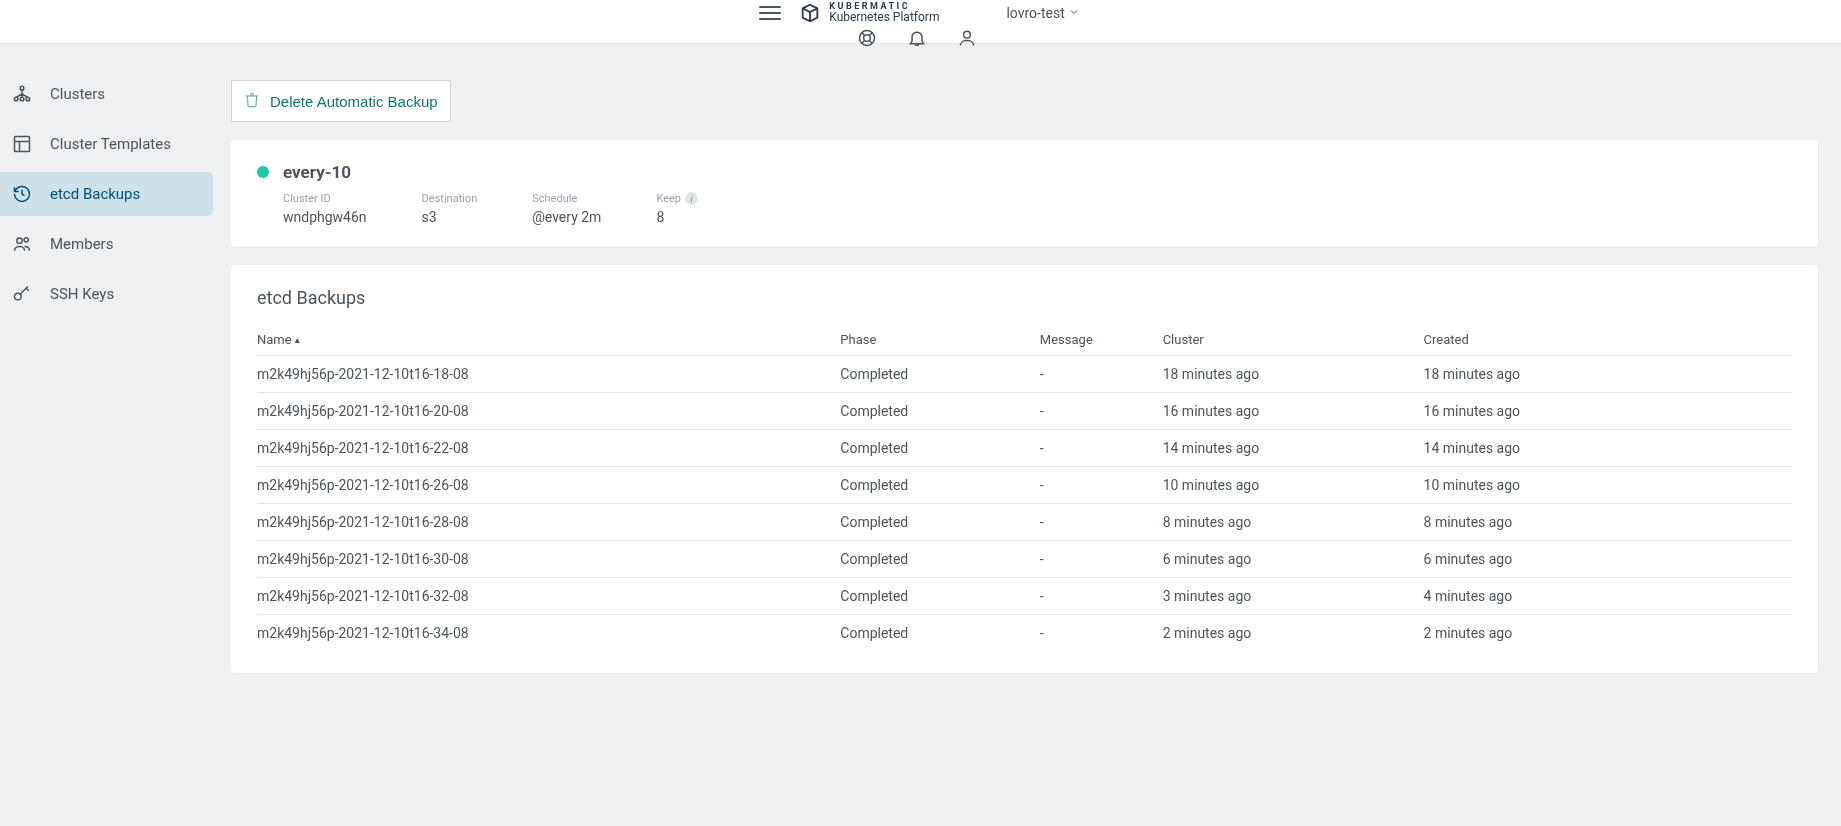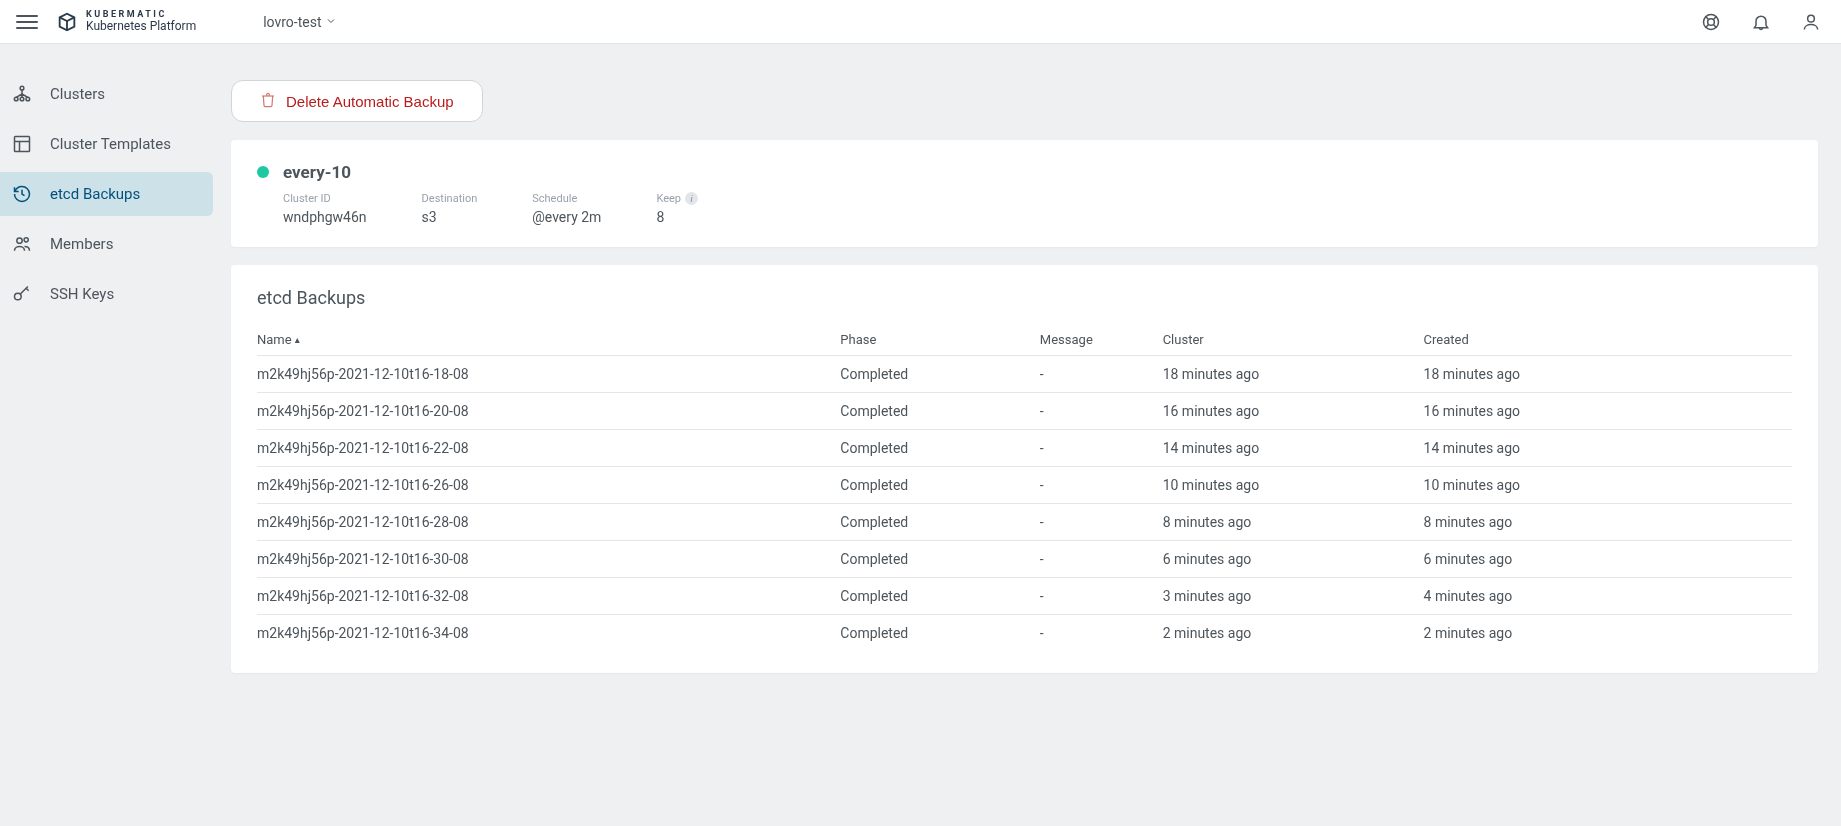--- a/index.html
+++ b/index.html
@@ -23,20 +23,21 @@
     min-width:1841px;
   }
   
   .topbar{
     background:#fff;
     border-bottom:1px solid var(--border);
     height:44px;
     display:flex;
     align-items:center;
     padding:0 18px 0 10px;
+    flex-direction:column;
   }
   .topbar .left{display:flex;align-items:center;gap:12px;}
   .hamburger{display:flex;flex-direction:column;gap:4px;cursor:pointer;padding:6px;}
   .hamburger span{width:22px;height:2px;background:#4d555c;display:block;border-radius:1px;}
   .logo{display:flex;align-items:center;gap:8px;}
   .logo-mark svg{width:22px;height:22px;display:block;}
   .logo-text-wrap{display:flex;flex-direction:column;line-height:1.05;}
   .logo-text-top{font-size:9px;letter-spacing:2.5px;font-weight:700;color:#2b3a4a;}
   .logo-text-bottom{font-size:12px;color:#2b3a4a;}
   .project-selector{display:flex;align-items:flex-start;gap:3px;margin-left:55px;color:var(--text);cursor:pointer;}
@@ -54,22 +55,22 @@
     border-radius:0 6px 6px 0;
   }
   .side-item.active{background:var(--sidebar-active);color:var(--accent);}
   .side-item.active .side-icon{color:var(--accent);}
   .side-icon{width:20px;display:flex;align-items:center;justify-content:center;color:#4d555c;}
   .side-icon svg{width:20px;height:20px;}
   .main{flex:1;padding:22px 22px 30px 18px;max-width:1627px;}
   
   .delete-btn{
     display:inline-flex;align-items:center;gap:10px;
-    background:#fff;border:1px solid #d0d5da;border-radius:12px;
-    padding:0 28px;height:42px;font-size:15px;color:#b91c1c;
+    background:#fff;border:1px solid #d0d5da;border-radius:0;
+    padding:0 12px;height:42px;font-size:15px;color:#0f766e;
   }
   .delete-btn svg{width:16px;height:16px;opacity:.6;}
   
   .card{background:var(--card);border-radius:4px;margin-top:18px;padding:22px 26px;box-shadow:0 1px 2px rgba(0,0,0,.04);}
   .summary-header{display:flex;align-items:center;gap:14px;}
   .status-dot{width:12px;height:12px;border-radius:50%;background:var(--green);}
   .summary-title{font-size:17px;color:var(--text);font-weight:700;}
   .summary-row{display:flex;gap:55px;margin-top:10px;padding-left:26px;}
   .summary-field .lbl{font-size:11px;color:#98a2ad;display:flex;align-items:center;gap:4px;}
   .summary-field .val{font-size:14px;color:var(--text);margin-top:4px;}

